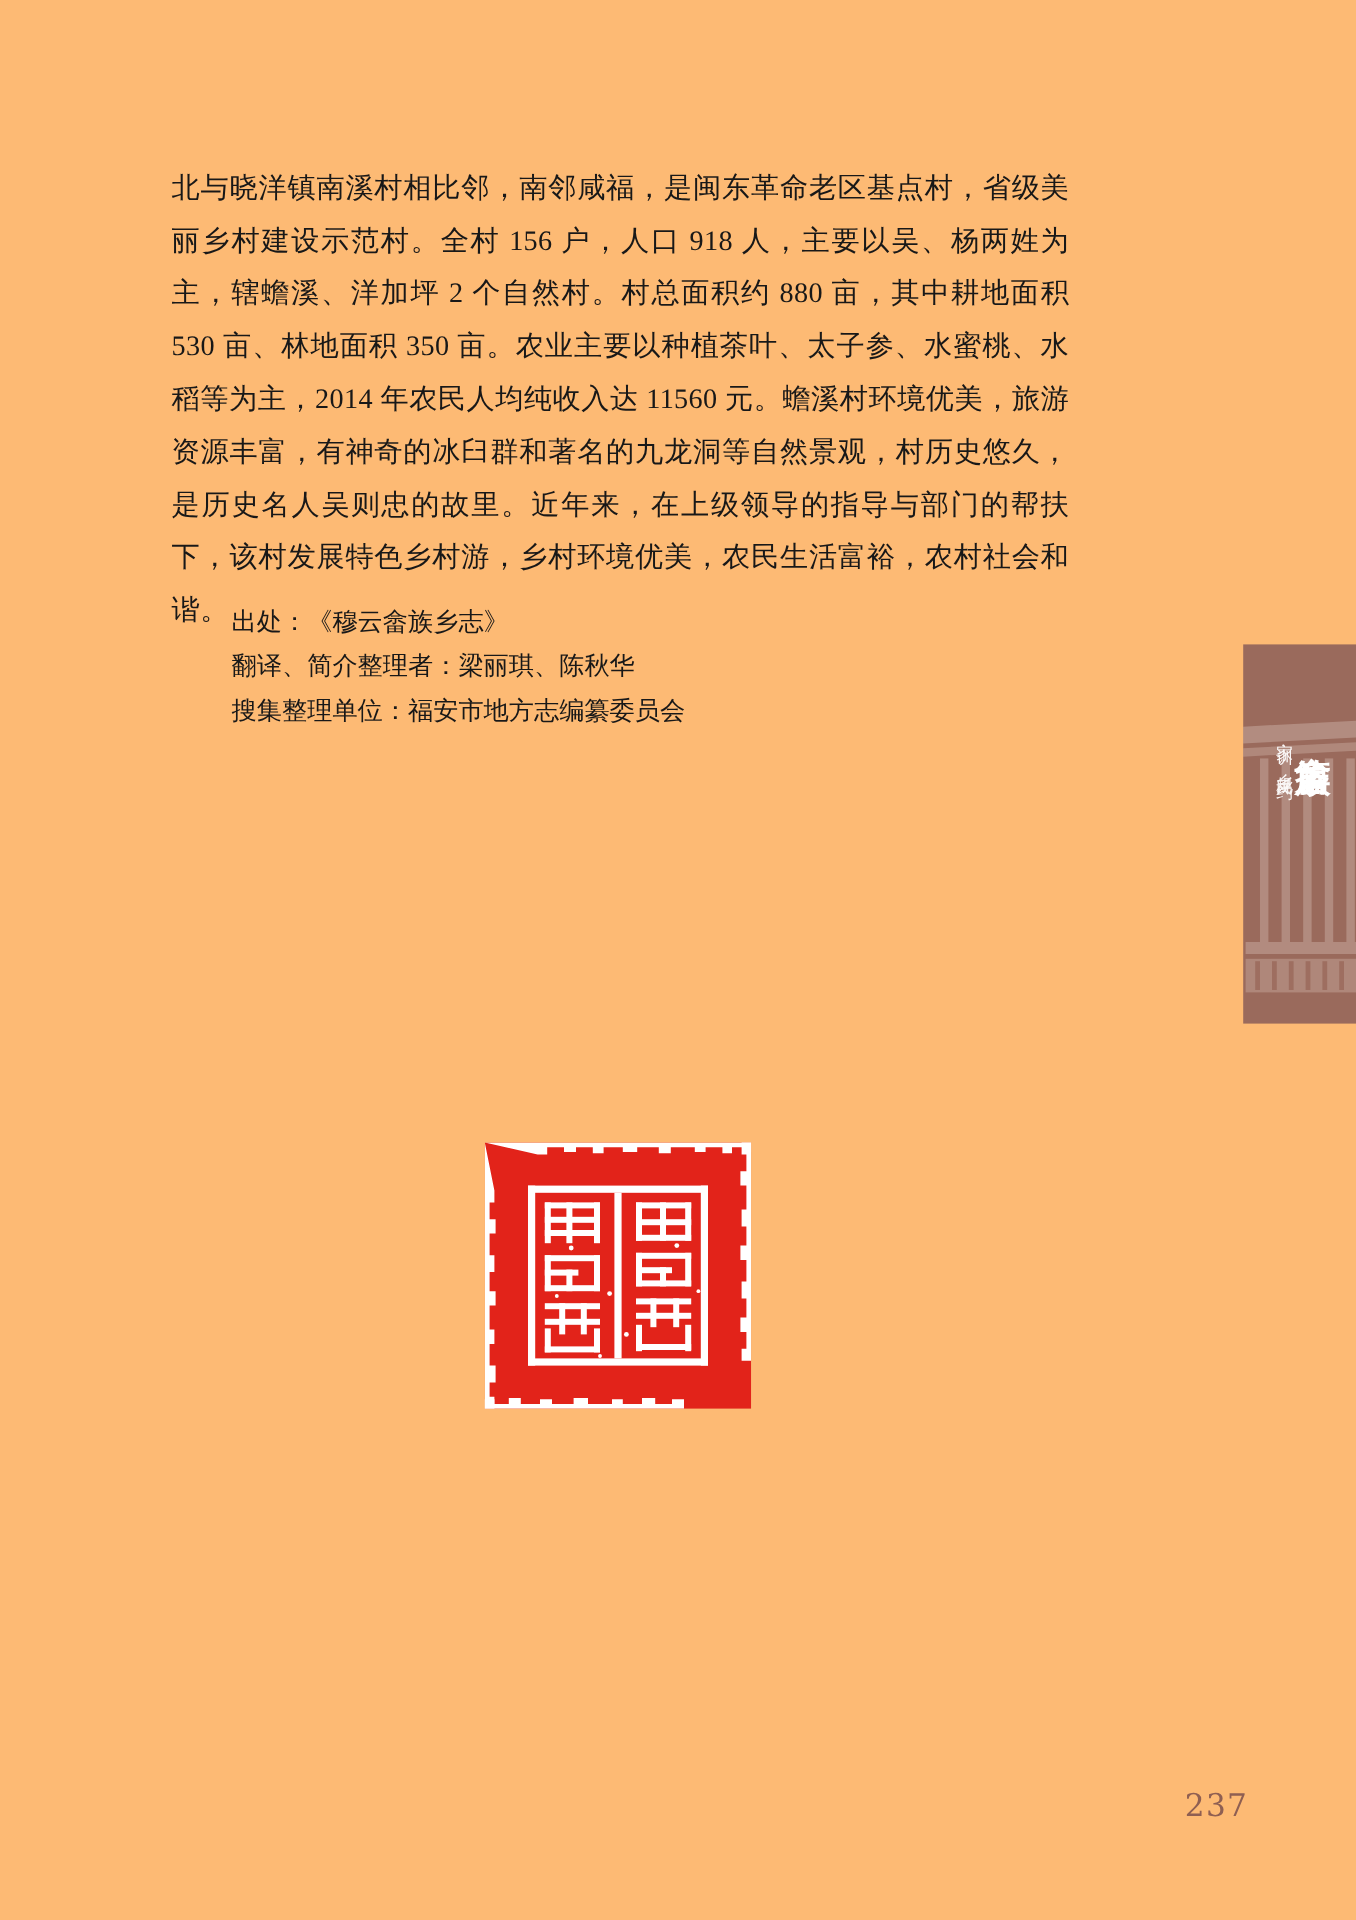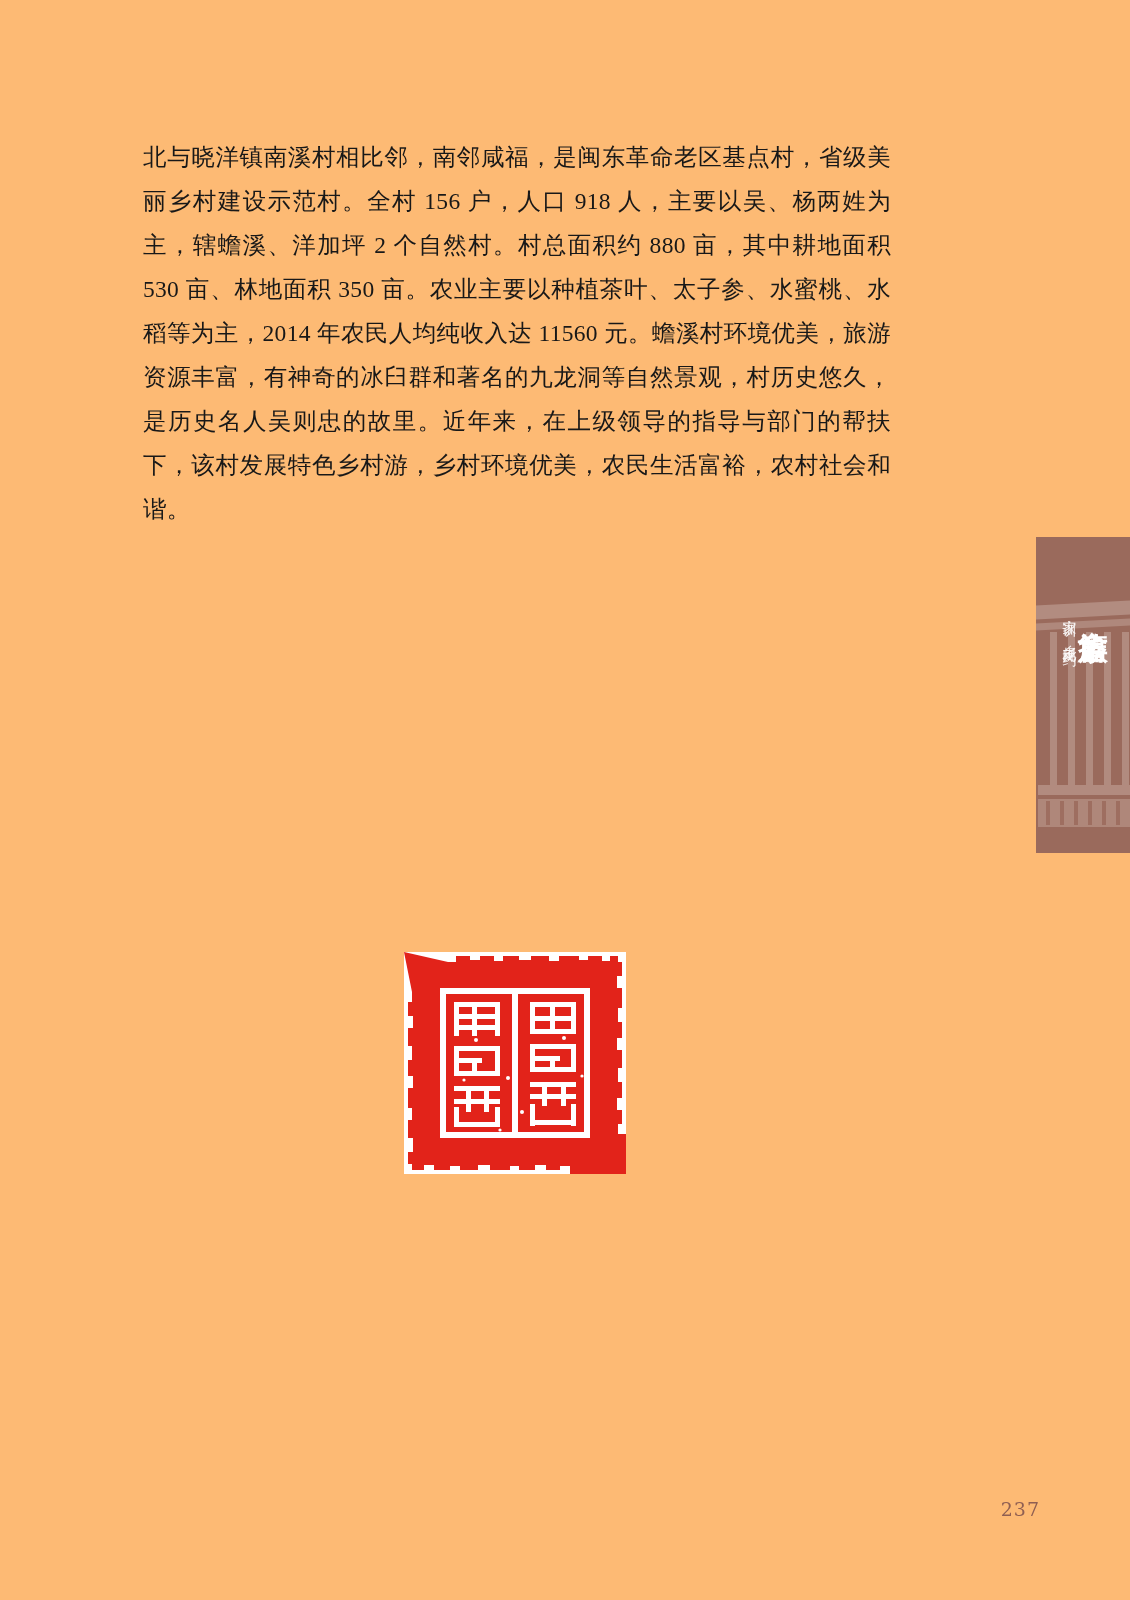--- a/index.html
+++ b/index.html
@@ -162,34 +162,39 @@
     height: 100%;
     display: block;
   }
 
   
   .page-number {
     position: absolute;
     right: 90px;
     bottom: 80px;
     font-family: "DejaVu Serif", "Liberation Serif", serif;
-    font-size: 19px;
+    font-size: 26px;
     color: #8f5f52;
     letter-spacing: 1px;
   }
 </style>
 </head>
 <body>
 
 <div class="page">
 
   <div class="body-block">
     <p class="body-para">北与晓洋镇南溪村相比邻，南邻咸福，是闽东革命老区基点村，省级美丽乡村建设示范村。全村 156 户，人口 918 人，主要以吴、杨两姓为主，辖蟾溪、洋加坪 2 个自然村。村总面积约 880 亩，其中耕地面积 530 亩、林地面积 350 亩。农业主要以种植茶叶、太子参、水蜜桃、水稻等为主，2014 年农民人均纯收入达 11560 元。蟾溪村环境优美，旅游资源丰富，有神奇的冰臼群和著名的九龙洞等自然景观，村历史悠久，是历史名人吴则忠的故里。近年来，在上级领导的指导与部门的帮扶下，该村发展特色乡村游，乡村环境优美，农民生活富裕，农村社会和谐。</p>
   </div>
 
+  <div class="credits">
+    <div class="credit-line">出处：《穆云畲族乡志》</div>
+    <div class="credit-line">翻译、简介整理者：梁丽琪、陈秋华</div>
+    <div class="credit-line">搜集整理单位：福安市地方志编纂委员会</div>
+  </div>
 
   <div class="side-tab">
     <div class="tab-art">
       <div class="roofline"></div>
       <div class="roofline2"></div>
       <div class="pillar" style="left:14px;"></div>
       <div class="pillar" style="left:32px;"></div>
       <div class="pillar" style="left:50px;"></div>
       <div class="pillar" style="left:68px;"></div>
       <div class="pillar" style="left:86px;"></div>

